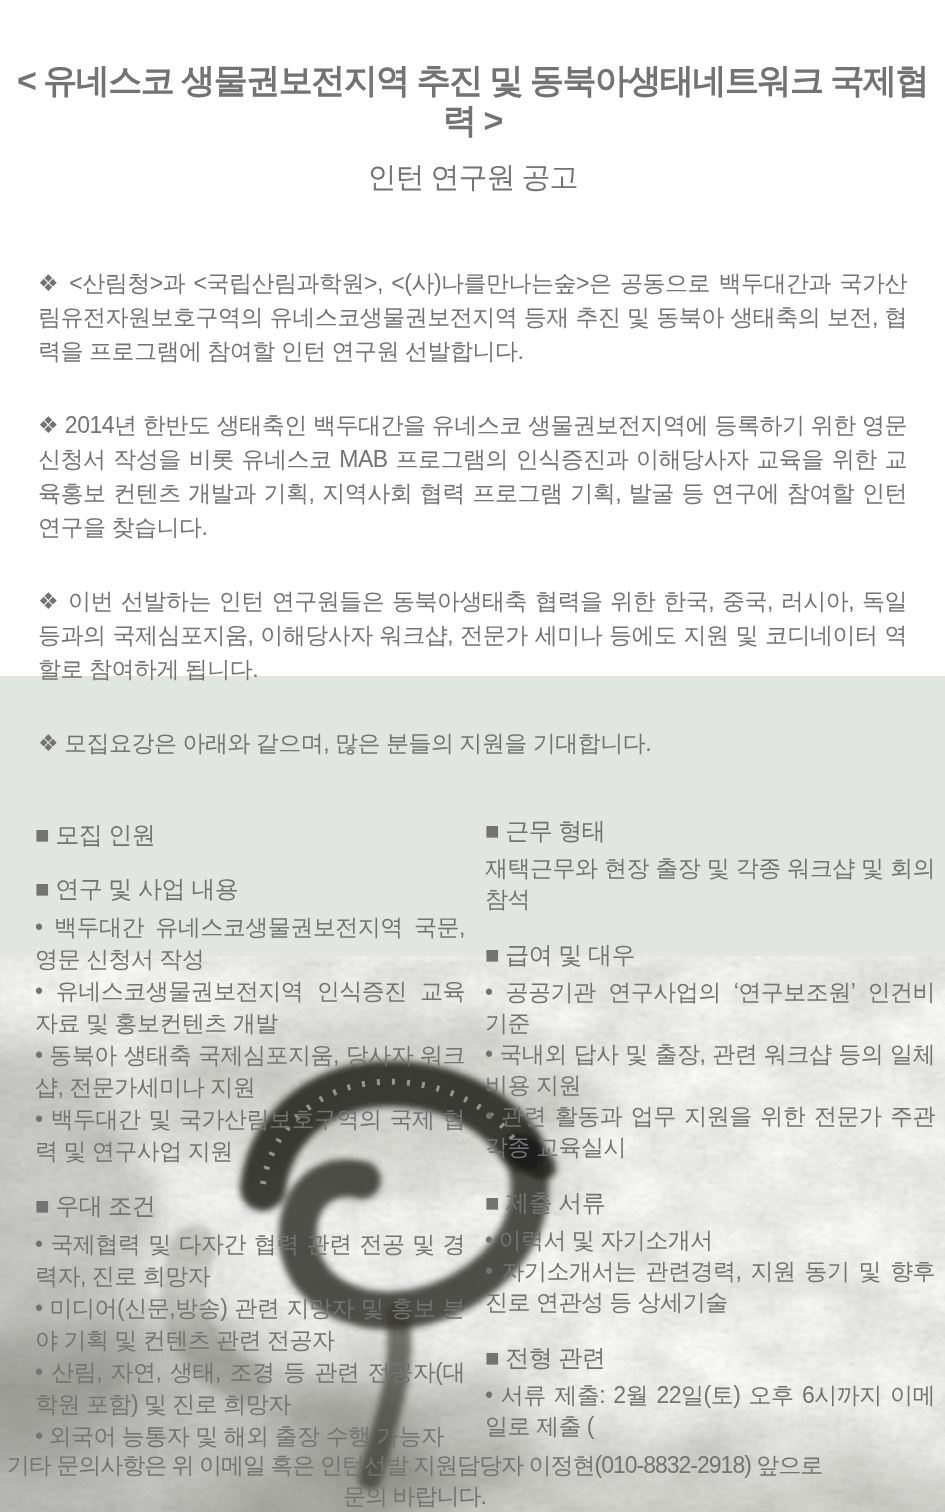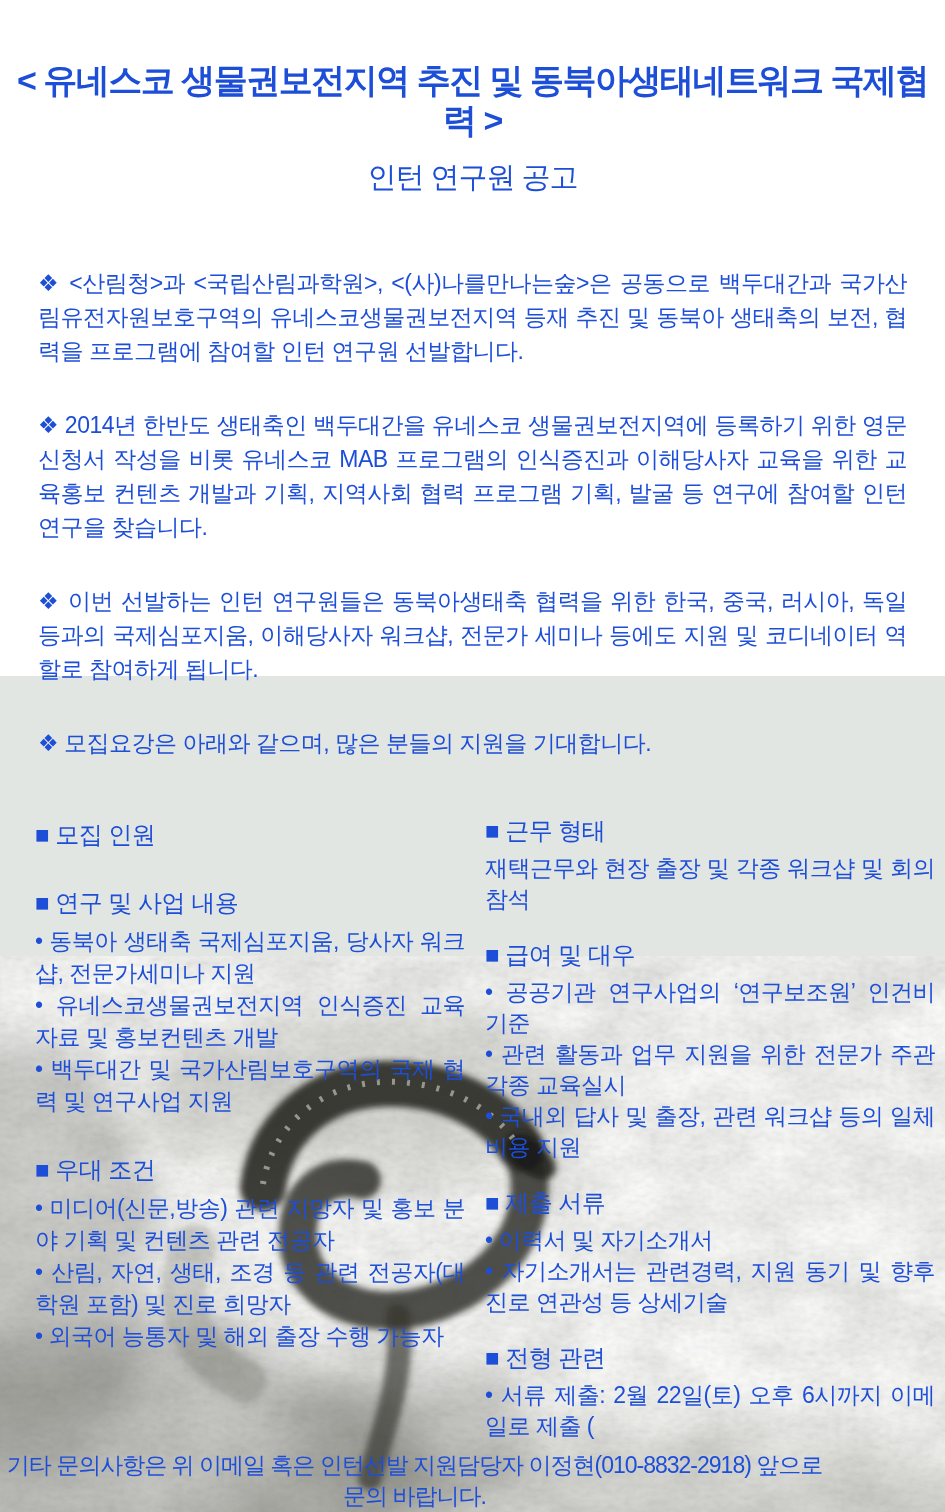--- a/index.html
+++ b/index.html
@@ -1,18 +1,18 @@
 <!DOCTYPE html>
 <html><head>
 <meta charset="utf-8">
 <style>
   html,body { margin:0; padding:0; background:#888; }
   .page {
     position:relative; width:945px; height:1512px; margin:0 auto;
-    background:#ffffff; overflow:hidden; color:#1d4ed8;
+    background:#ffffff; overflow:hidden; color:#737373;
     font-family:"Liberation Sans","DejaVu Sans",sans-serif;
   }
   
   .bg-panel { position:absolute; left:0; top:676px; width:945px; height:280px; background:#e2e6e2; }
   .bg-photo { position:absolute; left:0; top:956px; width:945px; height:556px; }
   .bg-photo svg { display:block; }
   .content { position:relative; }
 
   
   .title {
@@ -28,21 +28,21 @@
   .intro { margin:72px 38px 0 38px; }
   .intro p {
     margin:0 0 40px 0; font-size:23px; line-height:34px;
     text-align:justify; word-break:break-all; letter-spacing:-0.5px;
   }
 
   
   .cols { display:flex; margin:56px 0 0 35px; }
   .col-left  { width:430px; margin-right:20px; }
   .col-right { width:450px; }
-  .sec { margin-top:38px; }
+  .sec { margin-top:24px; }
   .sec:first-child { margin-top:4px; }
   .col-right .sec { margin-top:25px; }
   .col-right .sec:first-child { margin-top:0; }
   .sec-h { font-size:24px; line-height:30px; margin:0 0 7px 0; letter-spacing:-0.5px; }
   .item {
     margin:0; font-size:23px; line-height:32px;
     text-align:justify; word-break:break-all; letter-spacing:-0.5px;
   }
   .col-right .item { line-height:31px; }
 
@@ -122,42 +122,44 @@
     </div>
 
     <div class="cols">
 
       <div class="col-left">
         <div class="sec">
           <p class="sec-h">■  모집 인원</p>
         </div>
         <div class="sec">
           <p class="sec-h">■ 연구 및 사업 내용</p>
+          <p class="item">• 백두대간 유네스코생물권보전지역 국문, 영문 신청서 작성</p>
+          <p class="item">• 유네스코생물권보전지역 인식증진 교육자료 및 홍보컨텐츠 개발</p>
           <p class="item">• 동북아 생태축 국제심포지움, 당사자 워크샵, 전문가세미나 지원</p>
-          <p class="item">• 유네스코생물권보전지역 인식증진 교육자료 및 홍보컨텐츠 개발</p>
           <p class="item">• 백두대간 및 국가산림보호구역의 국제 협력 및 연구사업 지원</p>
         </div>
         <div class="sec">
           <p class="sec-h">■ 우대 조건</p>
+          <p class="item">• 국제협력 및 다자간 협력 관련 전공 및 경력자, 진로 희망자</p>
           <p class="item">• 미디어(신문,방송) 관련 지망자 및 홍보 분야 기획 및 컨텐츠 관련 전공자</p>
           <p class="item">• 산림, 자연, 생태, 조경 등 관련 전공자(대학원 포함) 및 진로 희망자</p>
           <p class="item">• 외국어 능통자 및 해외 출장 수행 가능자</p>
         </div>
       </div>
 
       <div class="col-right">
         <div class="sec">
           <p class="sec-h">■ 근무 형태</p>
           <p class="item">재택근무와 현장 출장 및 각종 워크샵 및 회의참석</p>
         </div>
         <div class="sec">
           <p class="sec-h">■ 급여 및 대우</p>
           <p class="item">• 공공기관 연구사업의 ‘연구보조원’ 인건비 기준</p>
+          <p class="item">• 국내외 답사 및 출장, 관련 워크샵 등의 일체 비용 지원</p>
           <p class="item">• 관련 활동과 업무 지원을 위한 전문가 주관 각종 교육실시</p>
-          <p class="item">• 국내외 답사 및 출장, 관련 워크샵 등의 일체 비용 지원</p>
         </div>
         <div class="sec">
           <p class="sec-h">■ 제출 서류</p>
           <p class="item">• 이력서 및 자기소개서</p>
           <p class="item">• 자기소개서는 관련경력, 지원 동기 및 향후 진로 연관성 등 상세기술</p>
         </div>
         <div class="sec">
           <p class="sec-h">■ 전형 관련</p>
           <p class="item"><span>• 서류 제출: 2월 22일(토) 오후 6시까지 이메일로 제출 (</span></p>
 

